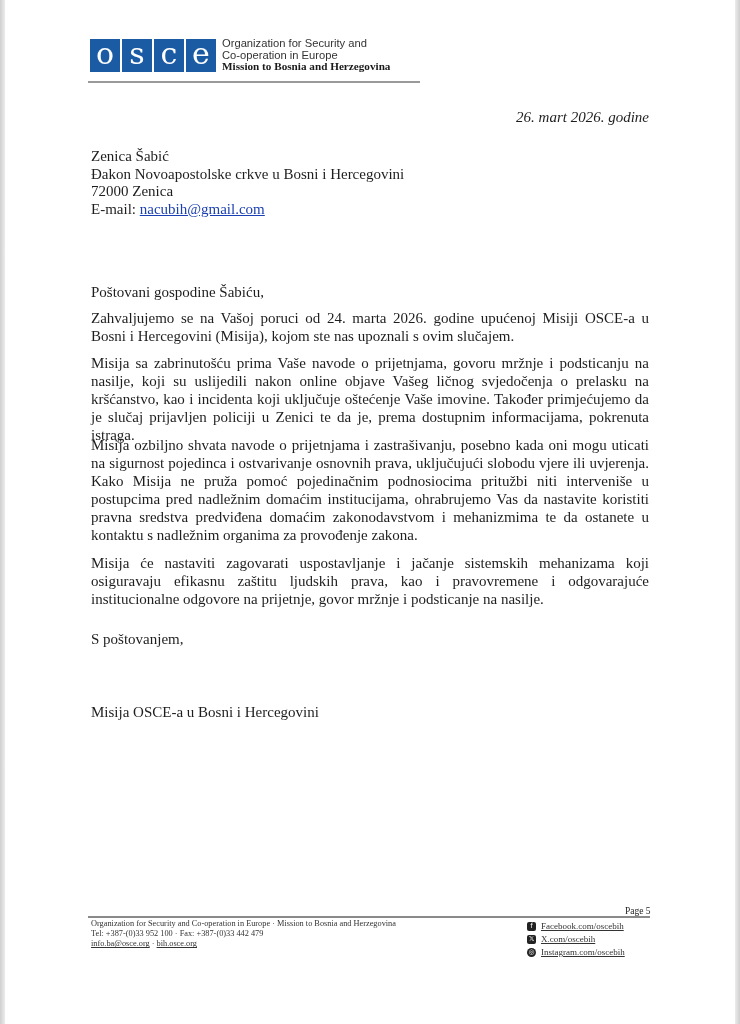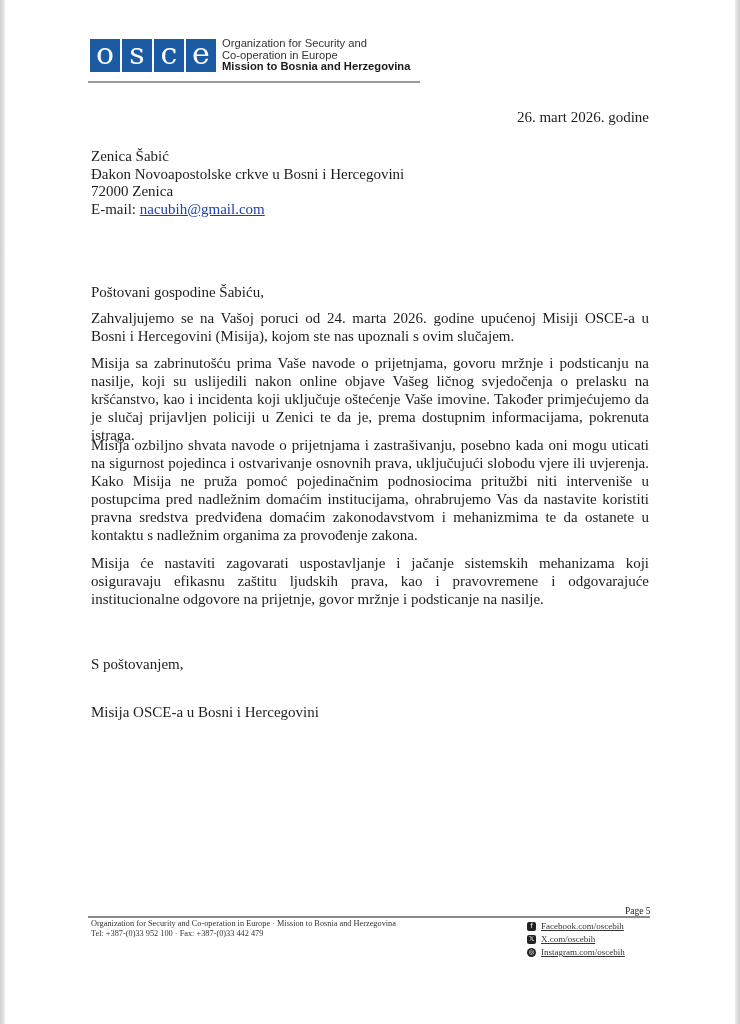--- a/index.html
+++ b/index.html
@@ -8,35 +8,35 @@
 
   .edge-left { position: absolute; left: 0; top: 0; width: 5px; height: 1024px; background: linear-gradient(to right, #cfcfcf, #ececec); }
   .edge-right { position: absolute; right: 0; top: 0; width: 5px; height: 1024px; background: linear-gradient(to left, #cfcfcf, #ececec); }
 
   
   .logo { position: absolute; left: 90px; top: 38px; display: flex; align-items: center; }
   .logo-boxes { display: flex; gap: 2px; }
   .logo-box { width: 30px; height: 33px; background: #1b5ba4; color: #ffffff; display: flex; align-items: center; justify-content: center;
               font-family: "DejaVu Serif", serif; font-size: 30px; line-height: 1; padding-bottom: 3px; }
   .logo-text { margin-left: 6px; font-family: "Liberation Sans", sans-serif; font-size: 11.2px; line-height: 11.5px; color: #333; }
-  .logo-text .bold { font-weight: bold; color: #1a1a1a; }
+  .logo-text .bold { font-weight: bold; color: #1a1a1a; font-family: Liberation Serif, serif; }
   .header-rule { position: absolute; left: 88px; top: 81px; width: 332px; height: 2px; background: #9a9a9a; }
 
-  .date { position: absolute; right: 91px; top: 109px; font-size: 15px; }
+  .date { position: absolute; right: 91px; top: 109px; font-size: 15px; font-style: italic; }
 
   .address { position: absolute; left: 91px; top: 148px; font-size: 15px; line-height: 17.5px; }
   .address a { color: #1a3fb0; text-decoration: underline; }
 
   .body-text { position: absolute; left: 91px; width: 558px; font-size: 15px; line-height: 18px; text-align: justify; margin-top: 28px; }
   .salutation { top: 255px; }
   .p1 { top: 281px; }
   .p2 { top: 326px; }
   .p3 { top: 408px; }
   .p4 { top: 526px; }
-  .closing { top: 627px; }
+  .closing { top: 602px; }
   .signature { top: 675px; }
 
   
   .page-no { position: absolute; left: 625px; top: 906px; font-size: 9.5px; }
   .footer-rule { position: absolute; left: 88px; top: 916px; width: 562px; height: 1.5px; background: #8a8a8a; }
   .footer-left { position: absolute; left: 91px; top: 919px; font-size: 8.3px; line-height: 10.2px; color: #333; }
   .footer-left a { color: #333; text-decoration: underline; }
   .footer-right { position: absolute; left: 527px; top: 920px; font-size: 9px; line-height: 13px; color: #333; }
   .social-row { display: flex; align-items: center; gap: 5px; }
   .social-icon { width: 9px; height: 9px; background: #222; border-radius: 2px; display: inline-flex; align-items: center; justify-content: center;
@@ -80,20 +80,21 @@
 <p class="body-text p3">Misija ozbiljno shvata navode o prijetnjama i zastrašivanju, posebno kada oni mogu uticati na sigurnost pojedinca i ostvarivanje osnovnih prava, uključujući slobodu vjere ili uvjerenja. Kako Misija ne pruža pomoć pojedinačnim podnosiocima pritužbi niti interveniše u postupcima pred nadležnim domaćim institucijama, ohrabrujemo Vas da nastavite koristiti pravna sredstva predviđena domaćim zakonodavstvom i mehanizmima te da ostanete u kontaktu s nadležnim organima za provođenje zakona.</p>
 <p class="body-text p4">Misija će nastaviti zagovarati uspostavljanje i jačanje sistemskih mehanizama koji osiguravaju efikasnu zaštitu ljudskih prava, kao i pravovremene i odgovarajuće institucionalne odgovore na prijetnje, govor mržnje i podsticanje na nasilje.</p>
 <div class="body-text closing">S poštovanjem,</div>
 <div class="body-text signature">Misija OSCE-a u Bosni i Hercegovini</div>
 
 <div class="page-no">Page 5</div>
 <div class="footer-rule"></div>
 <div class="footer-left">
   <div>Organization for Security and Co-operation in Europe · Mission to Bosnia and Herzegovina</div>
   <div>Tel: +387-(0)33 952 100 · Fax: +387-(0)33 442 479</div>
+  <div><a>info.ba@osce.org</a><span> · </span><a>bih.osce.org</a></div>
 </div>
 <div class="footer-right">
   <div class="social-row">
     <span class="social-icon">f</span>
     <a>Facebook.com/oscebih</a>
   </div>
   <div class="social-row">
     <span class="social-icon">𝕏</span>
     <a>X.com/oscebih</a>
   </div>

